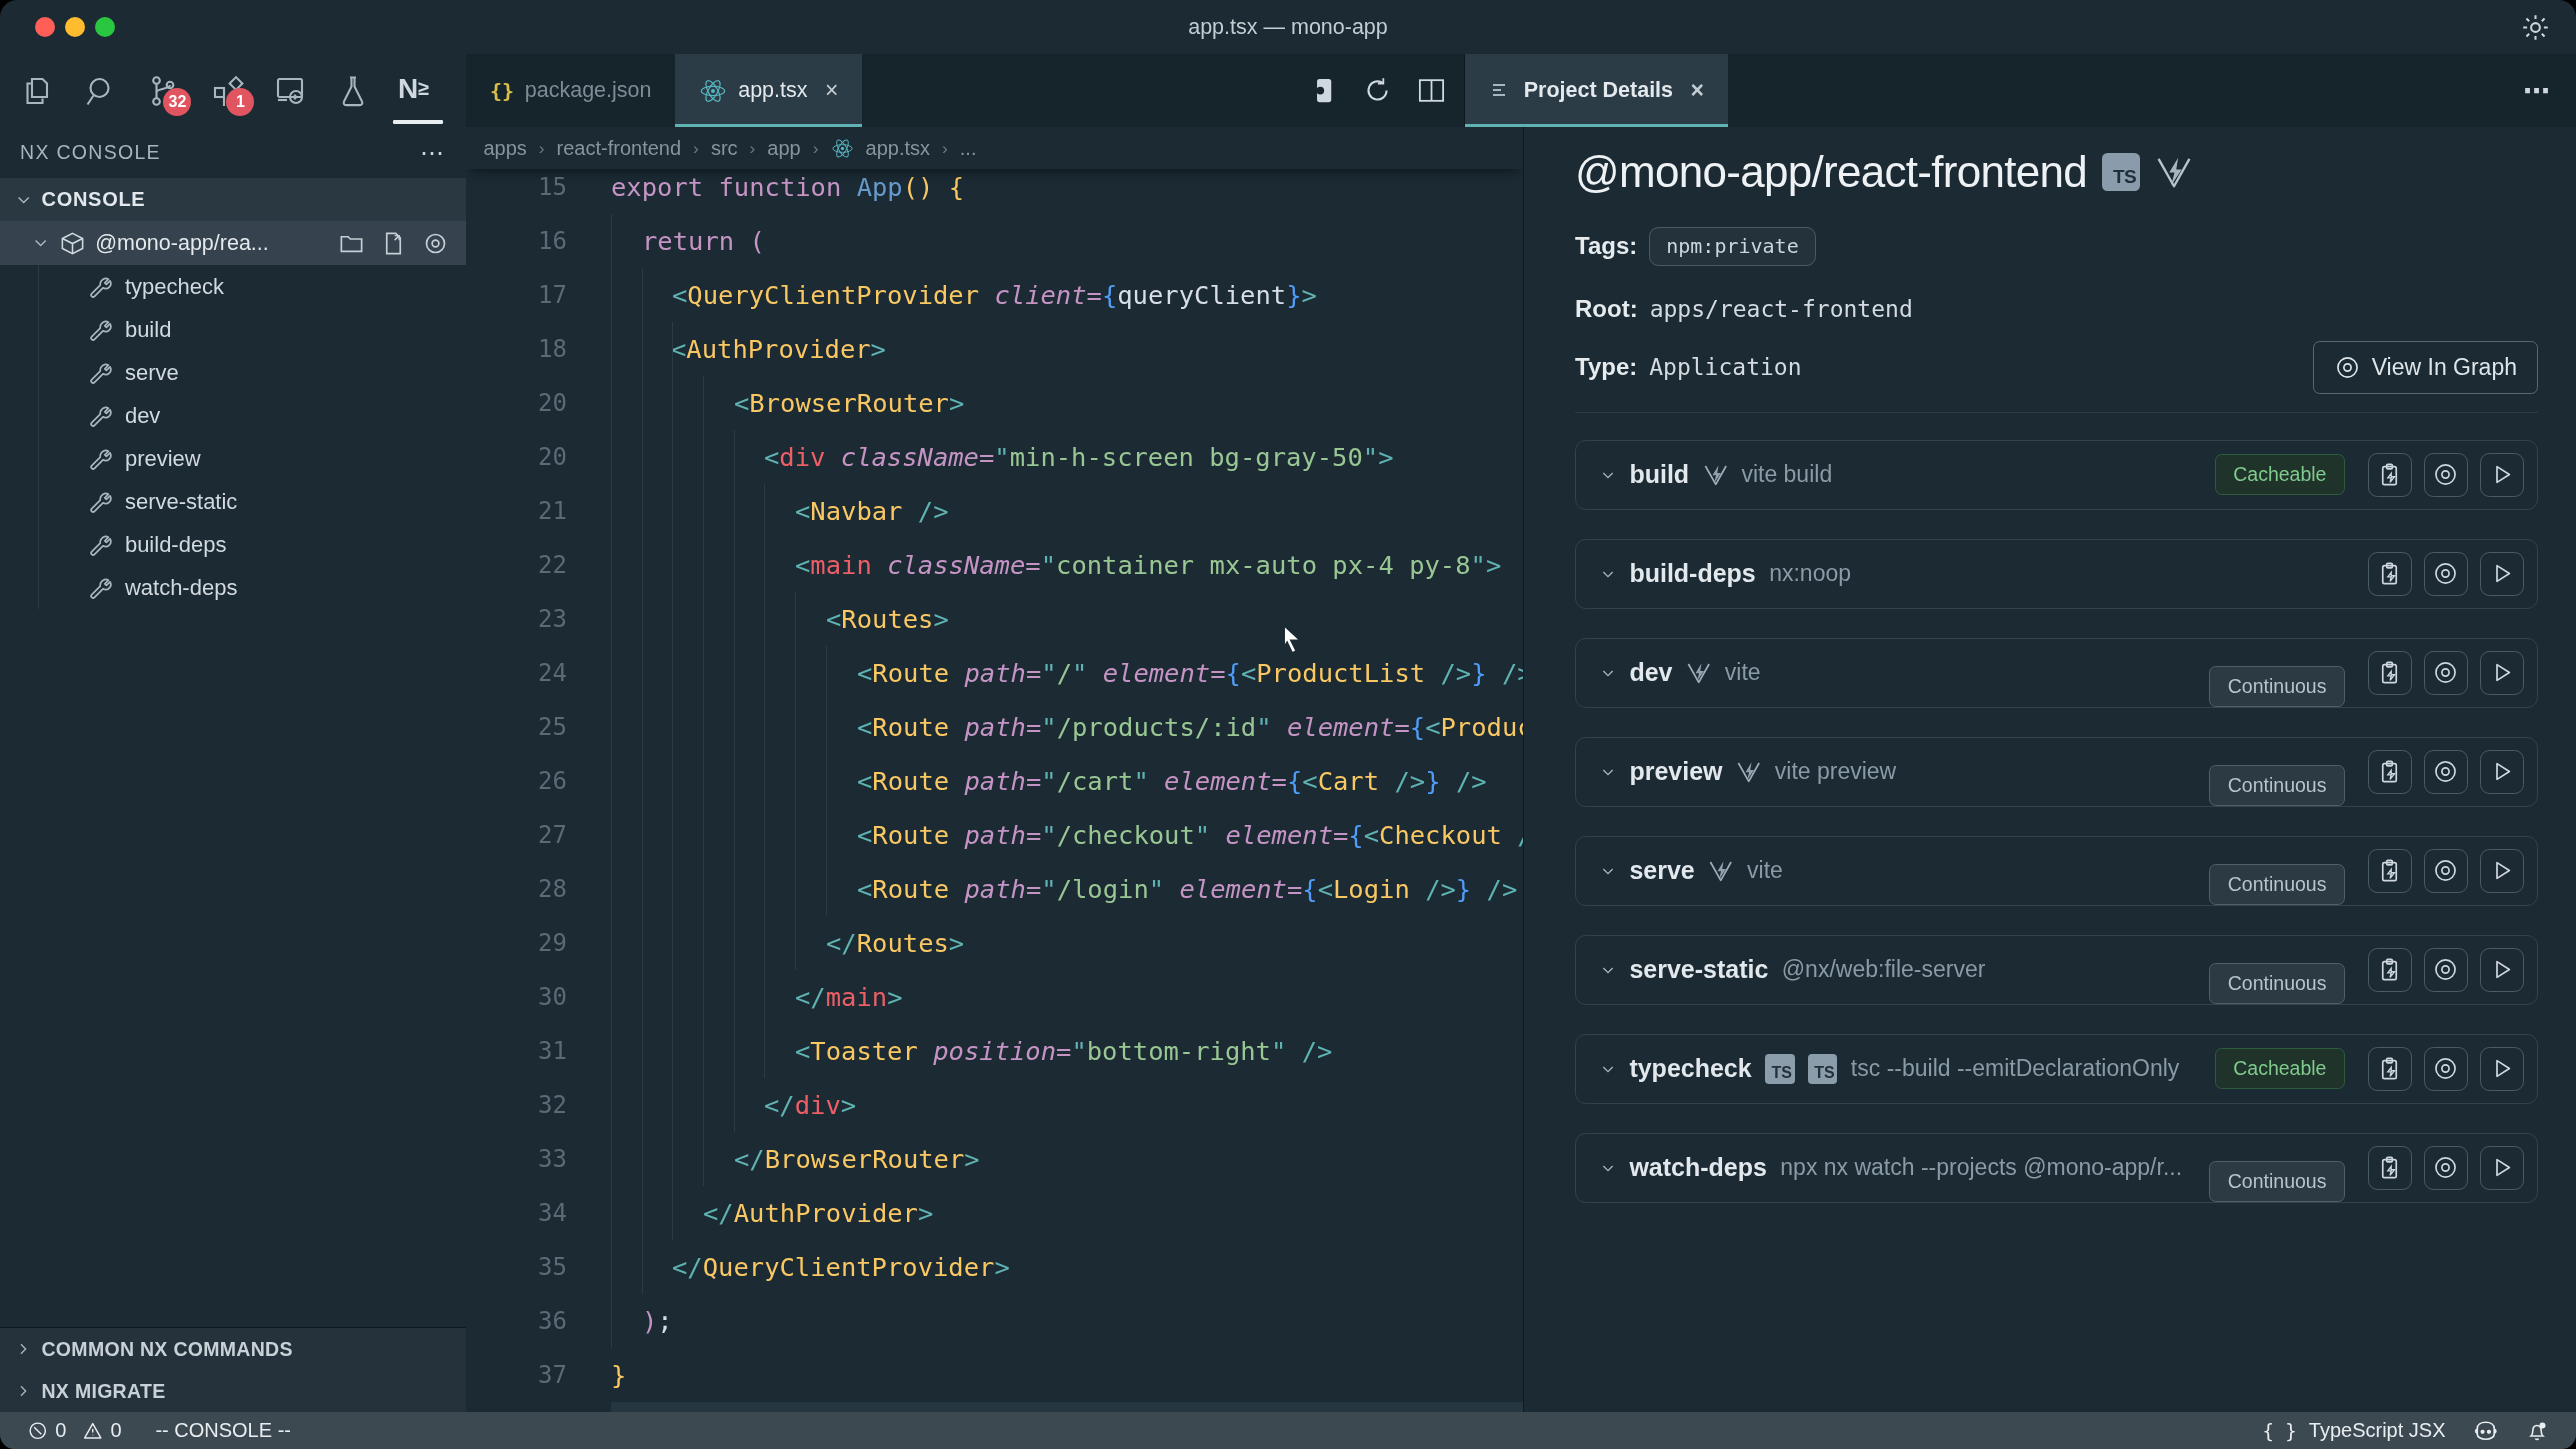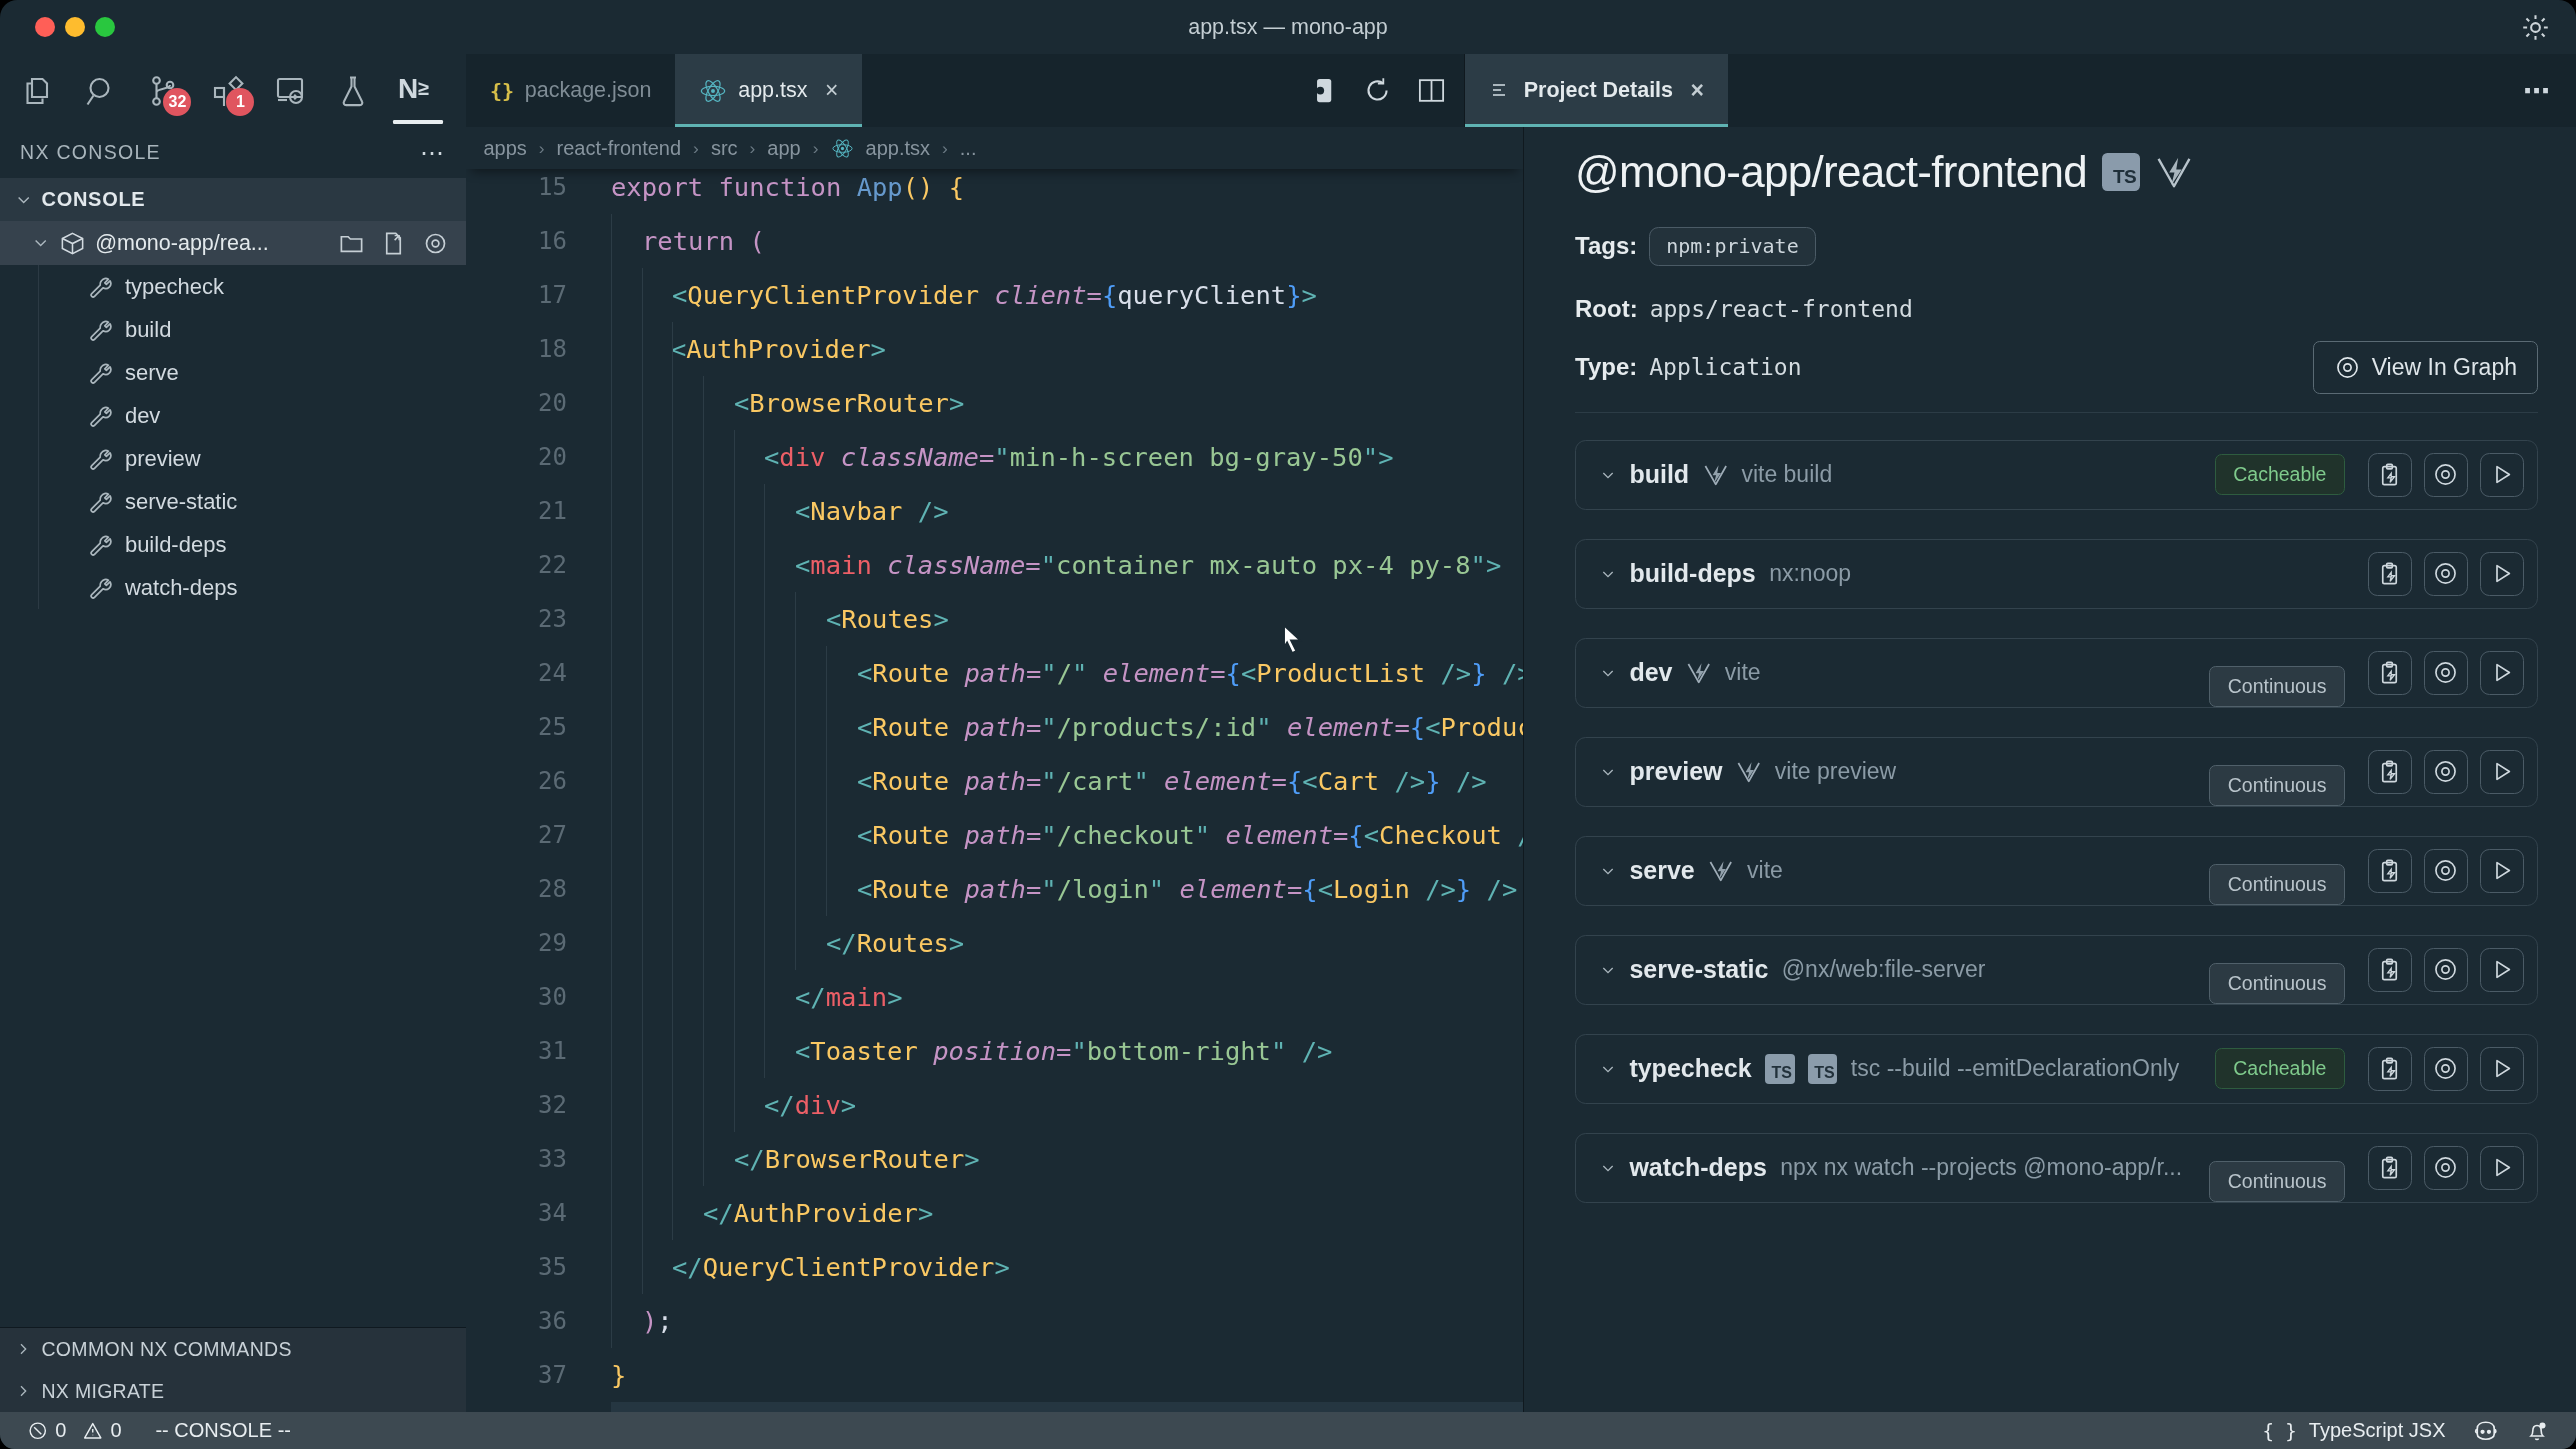--- a/index.html
+++ b/index.html
@@ -63,21 +63,21 @@
   .row-project .pr-actions{display:flex;gap:14.8px;padding-right:17.4px;color:#c6cfd5;}
   .row-project .pr-actions svg{width:27px;height:27px;}
   .chev{width:17.4px;height:17.4px;color:#aab6bd;flex:none;}
   .cube-ic{width:27px;height:27px;color:#d2dae0;}
   .tree{position:relative;}
   .tree::before{content:"";position:absolute;left:38px;top:0;bottom:0;border-left:1.3px solid #2c3a44;}
   .tree-item{height:43px;display:flex;align-items:center;gap:13.4px;padding-left:86px;color:#d2dae0;font-size:22px;}
   .wrench-ic{width:25.5px;height:25.5px;color:#aab6bd;flex:none;}
   .sb-bottom{position:absolute;left:0;right:0;bottom:0;background:#26323b;border-top:1.3px solid #0f1920;}
   .sb-sec{height:42px;display:flex;align-items:center;gap:10.7px;padding-left:14.8px;color:#c8d1d7;
-    font-weight:400;font-size:19.5px;letter-spacing:0.3px;}
+    font-weight:700;font-size:19.5px;letter-spacing:0.3px;}
   .chev-r{width:16px;height:16px;color:#aab6bd;}
 
   
   .editor{position:absolute;top:127px;left:466px;width:1057px;bottom:37px;overflow:hidden;background:var(--bg);}
   .breadcrumbs{height:42px;display:flex;align-items:center;gap:12px;padding-left:17.4px;color:#87949e;font-size:20px;
     position:relative;z-index:2;box-shadow:0 8px 10.7px -5.4px rgba(0,0,0,0.45);background:var(--bg);}
   .breadcrumbs .sep{color:#6b7a84;font-size:17.4px;}
   .breadcrumbs .react-ic{width:23px;height:23px;}
   .code{margin-top:-9.4px;font-family:"DejaVu Sans Mono","Liberation Mono",monospace;font-size:25.5px;}
   .code-line{display:flex;height:54px;line-height:54px;white-space:pre;}

